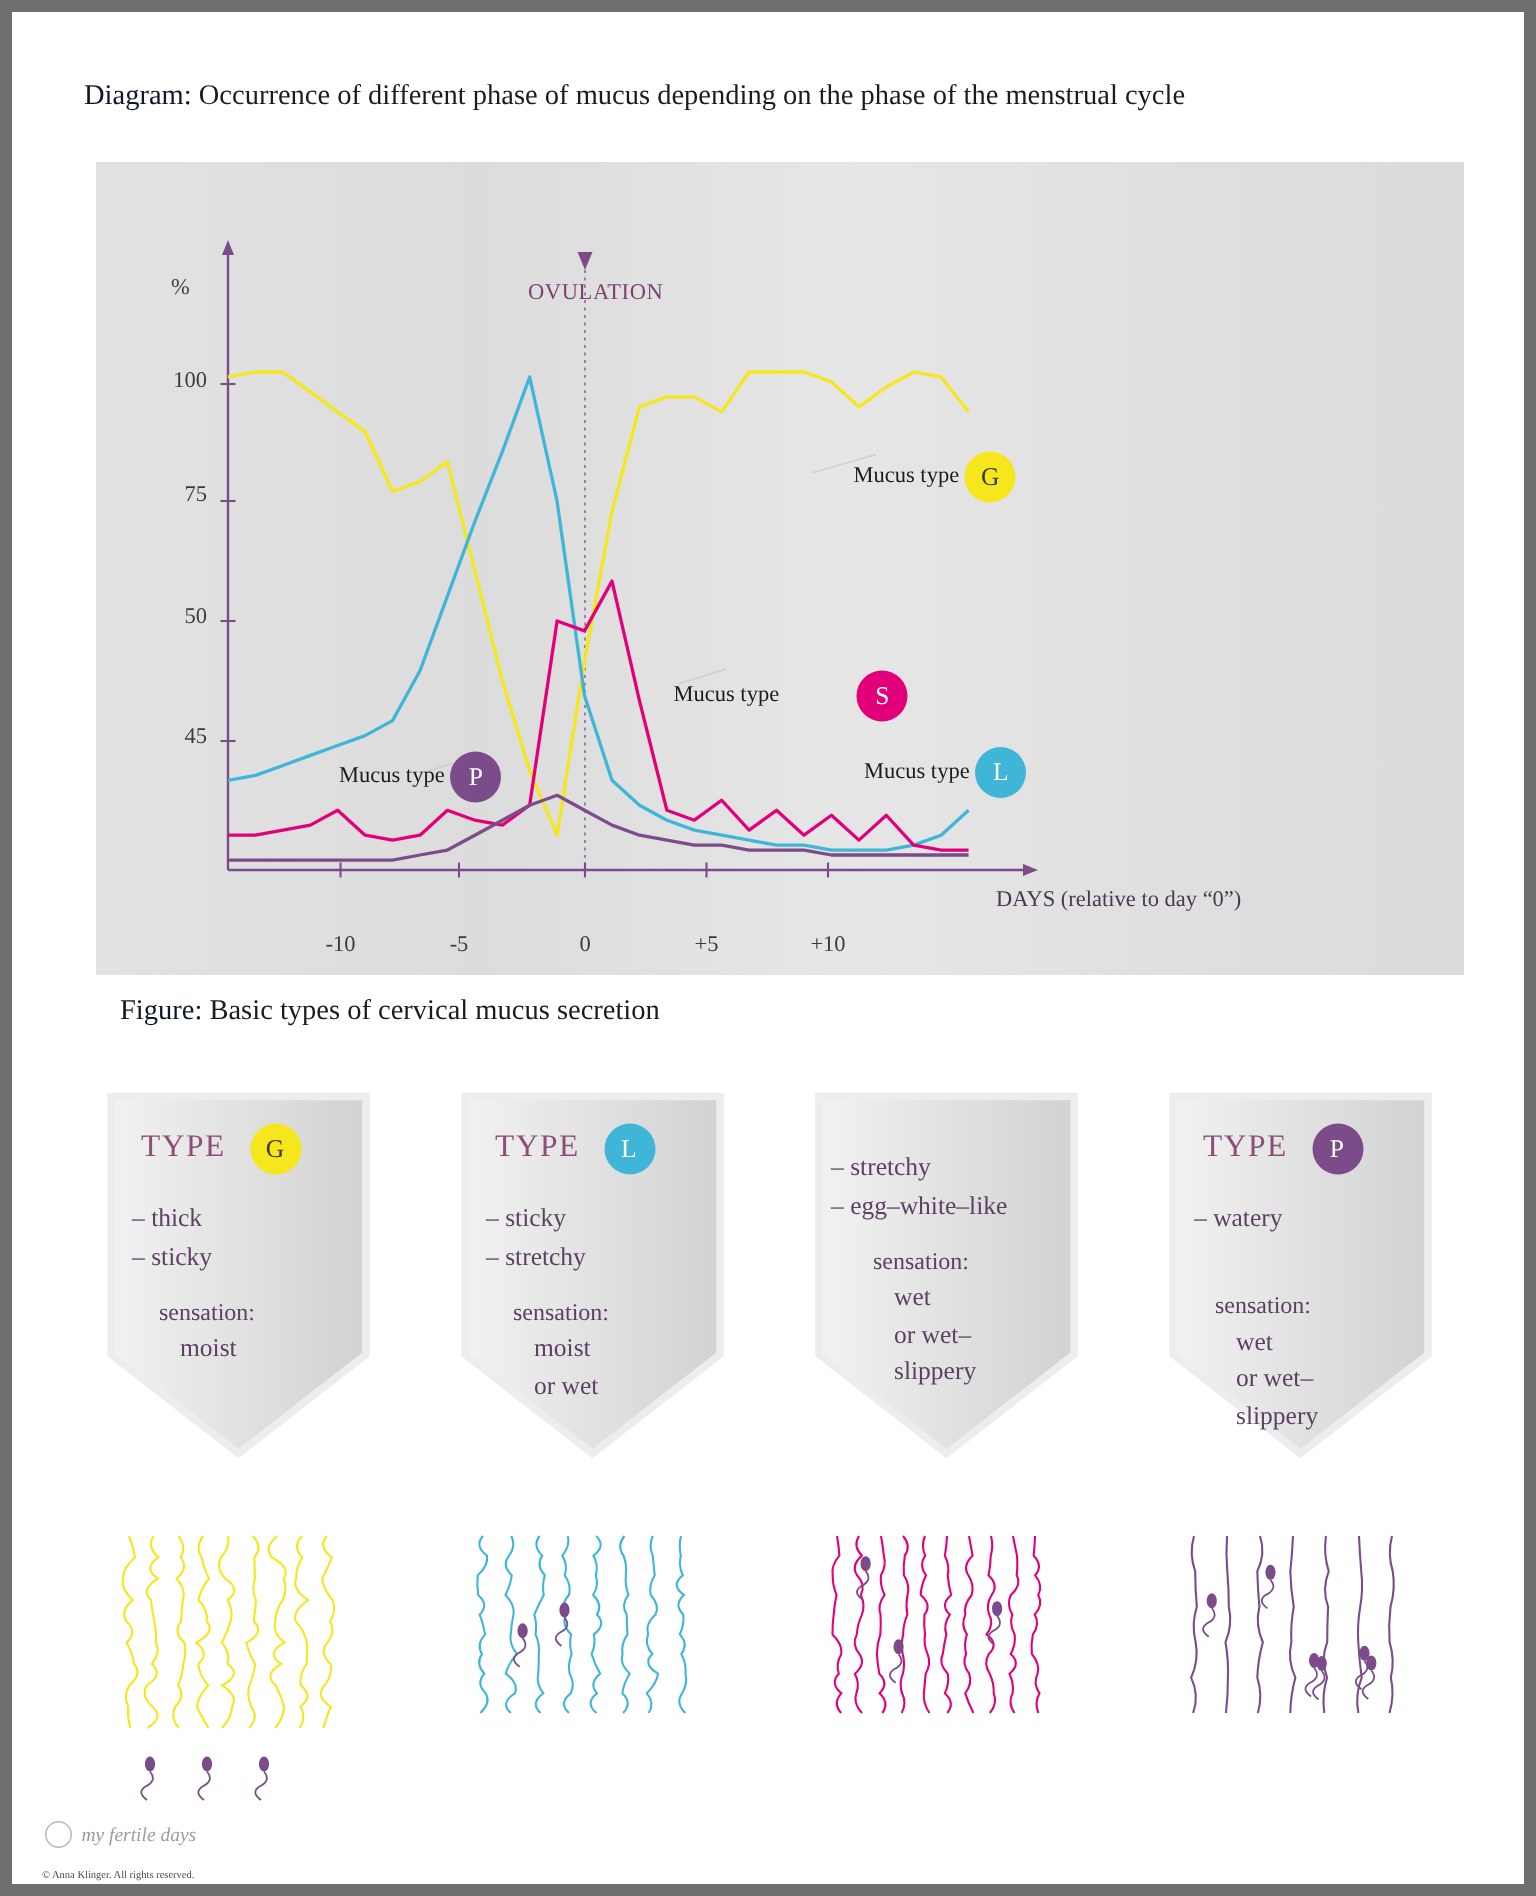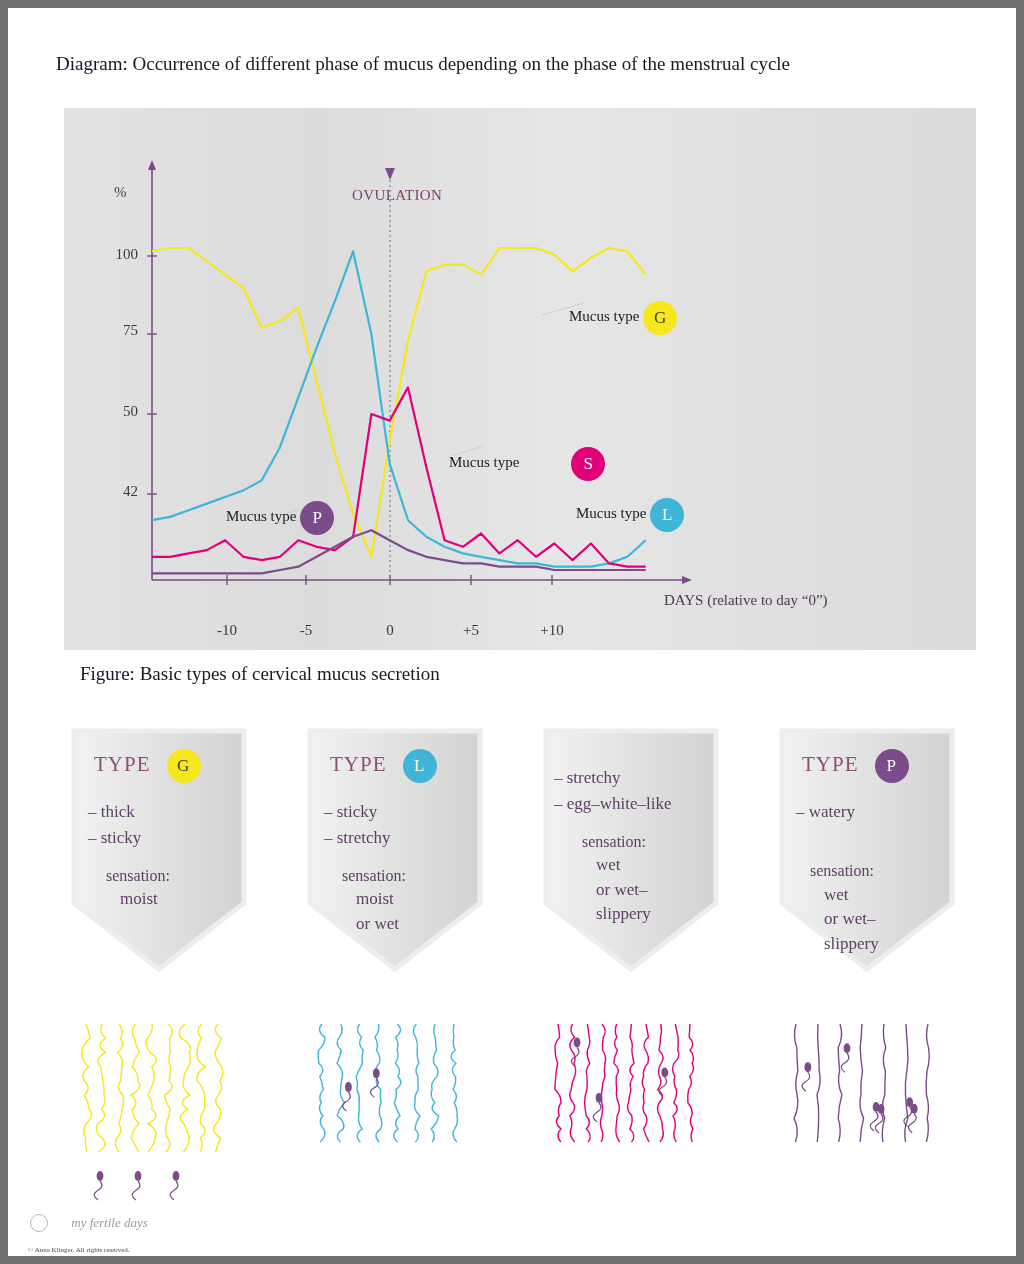--- a/index.html
+++ b/index.html
@@ -93,21 +93,21 @@
   </div>
 
   <div class="chart-box">
 
     <div class="ovulation">OVULATION</div>
     <div class="ylabel-pct">%</div>
 
     <div class="ytick" style="left:40px;top:138px;font-family:Liberation Serif, serif;">100</div>
     <div class="ytick" style="left:40px;top:214px;">75</div>
     <div class="ytick" style="left:40px;top:295px;">50</div>
-    <div class="ytick" style="left:40px;top:375px;">42</div>
+    <div class="ytick" style="left:40px;top:375px;">45</div>
 
     <div class="xtick" style="left:143px;top:484px;">-10</div>
     <div class="xtick" style="left:222px;top:484px;">-5</div>
     <div class="xtick" style="left:306px;top:484px;">0</div>
     <div class="xtick" style="left:387px;top:484px;">+5</div>
     <div class="xtick" style="left:468px;top:484px;">+10</div>
 
     <div class="days-label">DAYS (relative to day “0”)</div>
 
     <svg class="chart-svg" width="912" height="542">
@@ -370,17 +370,17 @@
         <path d="M19.839891975308642,54.152006172839506 q5,6 -3,10 q-6,4 1,9" fill="none" stroke="#7b4b8a" stroke-width="1.2"></path>
       </g>
       <g>
         <ellipse cx="121.64920267489713" cy="84.2037037037037" rx="3.4" ry="5" fill="#7b4b8a"></ellipse>
         <path d="M121.64920267489713,89.2037037037037 q5,6 -3,10 q-6,4 1,9" fill="none" stroke="#7b4b8a" stroke-width="1.2"></path>
       </g>
     </svg>
 
   <div class="footer-logo">
     <span style="display:inline-block;width:16px;height:16px;border:1.5px solid #b9b9b9;border-radius:50%;vertical-align:middle;"></span>
-    <span style="vertical-align:middle;margin-left:20px;">my fertile days</span>
+    <span style="vertical-align:middle;margin-left:3px;">my fertile days</span>
   </div>
   <div class="copyright">© Anna Klinger. All rights reserved.</div>
 
 </div>
 
 </body></html>

